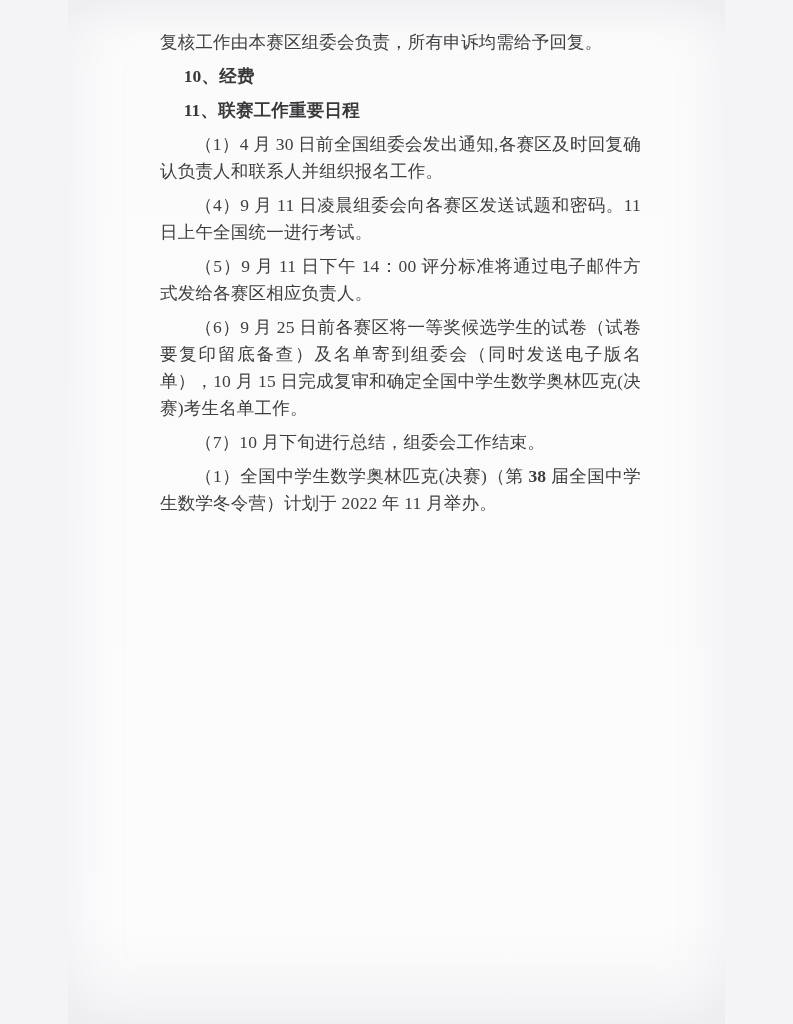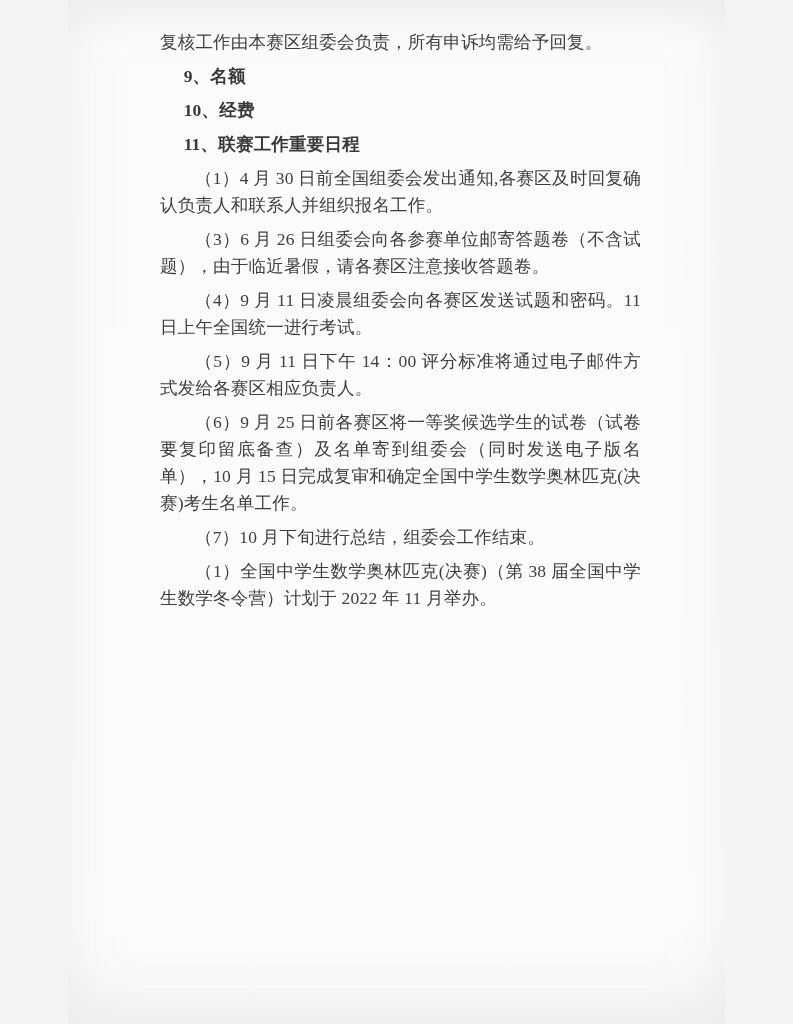--- a/index.html
+++ b/index.html
@@ -27,35 +27,33 @@
     text-align: justify;
   }
   .indent { text-indent: 2em; }
   .no-indent { text-indent: 0; }
   .heading {
     font-weight: bold;
     text-indent: 1.35em;
     margin: 9px 0 7px 0;
     color: #39393b;
   }
-  .bold { font-weight: normal; }
+  .bold { font-weight: bold; }
 </style>
 </head>
 <body>
 
 <div class="photo">
 
   <p class="no-indent">复核工作由本赛区组委会负责，所有申诉均需给予回复。</p>
 
-  <p class="heading">9、名额</p>
 
   <p class="heading">10、经费</p>
 
   <p class="heading">11、联赛工作重要日程</p>
   <p class="indent">（1）4 月 30 日前全国组委会发出通知,各赛区及时回复确认负责人和联系人并组织报名工作。</p>
-  <p class="indent">（3）6 月 26 日组委会向各参赛单位邮寄答题卷（不含试题），由于临近暑假，请各赛区注意接收答题卷。</p>
   <p class="indent">（4）9 月 11 日凌晨组委会向各赛区发送试题和密码。11 日上午全国统一进行考试。</p>
   <p class="indent">（5）9 月 11 日下午 14：00 评分标准将通过电子邮件方式发给各赛区相应负责人。</p>
   <p class="indent">（6）9 月 25 日前各赛区将一等奖候选学生的试卷（试卷要复印留底备查）及名单寄到组委会（同时发送电子版名单），10 月 15 日完成复审和确定全国中学生数学奥林匹克(决赛)考生名单工作。</p>
   <p class="indent">（7）10 月下旬进行总结，组委会工作结束。</p>
   <p class="indent"><span>（1）全国中学生数学奥林匹克(决赛)（第 </span><span class="bold">38</span><span> 届全国中学生数学冬令营）计划于 2022 年 11 月举办。</span></p>
 
 </div>
 
 </body></html>

